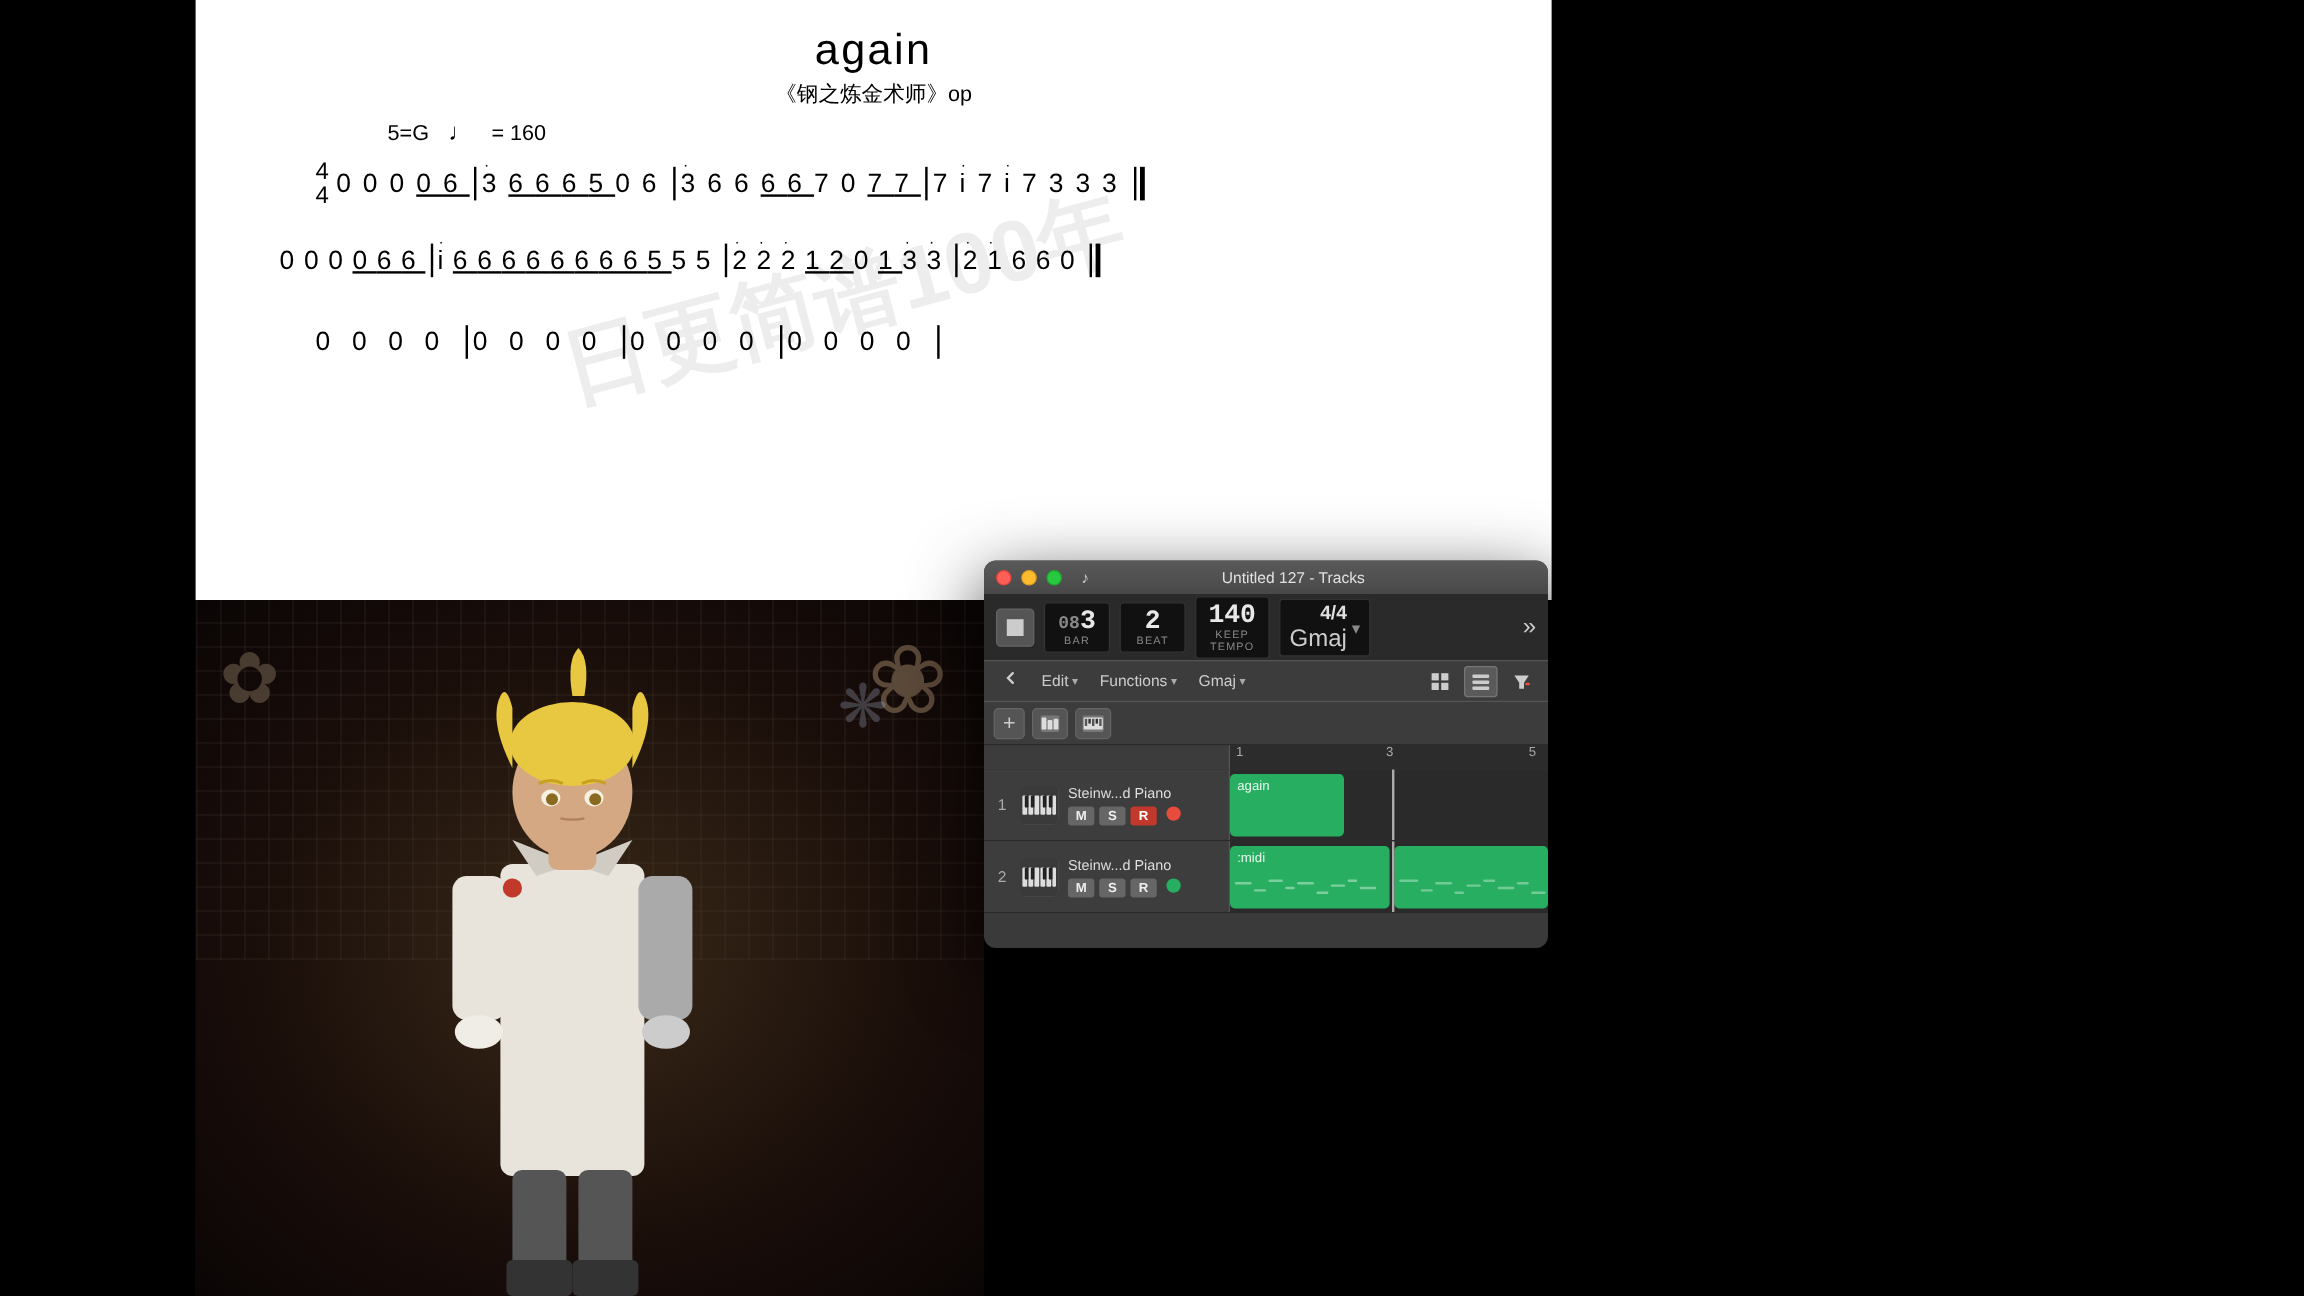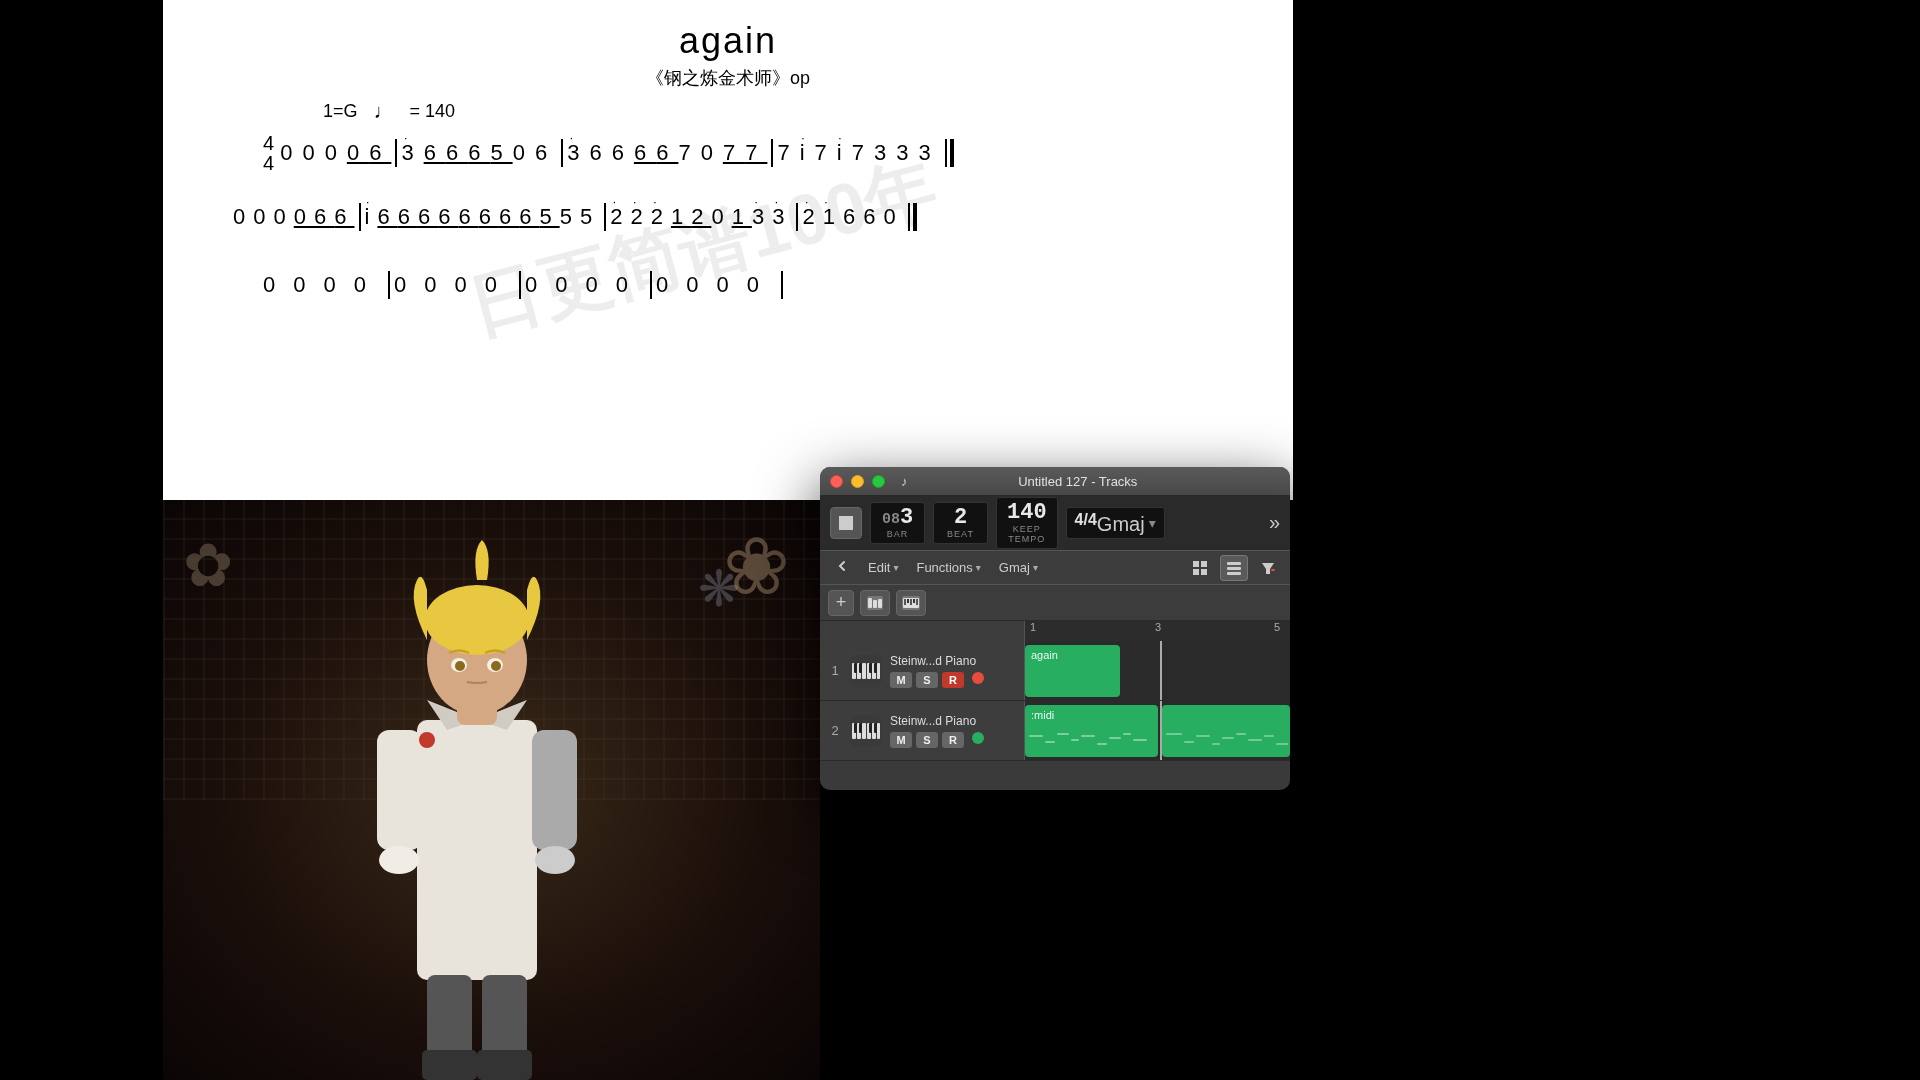--- a/index.html
+++ b/index.html
@@ -506,23 +506,23 @@
 <div id="left-panel"></div>
 
 <div id="right-panel"></div>
 
 <div id="sheet-area">
   <h1 class="sheet-title">again</h1>
   <p class="sheet-subtitle">《钢之炼金术师》op</p>
 
 
   <div class="sheet-tempo-row">
-    <span>1=G</span>
+    <span>5=G</span>
     <span style="font-size:20px;">♩</span>
-    <span>= 140</span>
+    <span>= 160</span>
   </div>
 
   <div class="notation-row">
     <div class="time-sig">
       <span>4</span>
       <span>4</span>
     </div>
     <span>0</span>
     <span>0</span>
     <span>0</span>
@@ -717,21 +717,21 @@
 
       <div class="tempo-block">
         <div class="lcd-value">140</div>
         <div style="display:flex;flex-direction:column;align-items:center;">
           <span class="lcd-label">KEEP</span>
           <span class="lcd-label">TEMPO</span>
         </div>
       </div>
 
       <div class="time-sig-block">
-        <div style="display:flex;flex-direction:row;align-items:flex-start;">
+        <div style="display:flex;flex-direction:column;align-items:flex-end;">
           <span style="font-size:16px;color:#e0e0e0;font-weight:bold;line-height:1;">4/4</span>
           <span style="font-size:20px;color:#ccc;line-height:1;margin-top:2px;">Gmaj</span>
         </div>
         <div style="color:#888;font-size:14px;cursor:pointer;">▾</div>
       </div>
 
       <div style="color:#ccc;font-size:20px;cursor:pointer;margin-left:auto;">»</div>
     </div>
 
     <div class="daw-toolbar">

